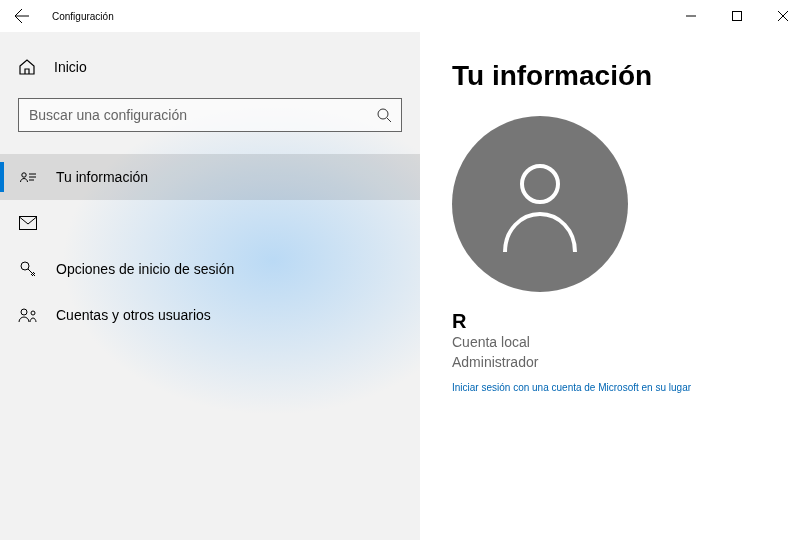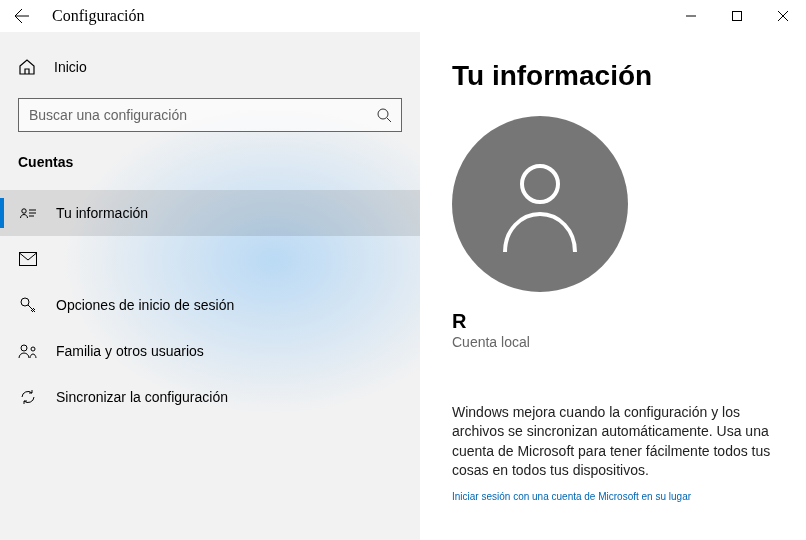--- a/index.html
+++ b/index.html
@@ -1,21 +1,21 @@
 <!DOCTYPE html>
 <html><head>
 <meta charset="utf-8">
 <style>
   * { margin: 0; padding: 0; box-sizing: border-box; font-family: "Segoe UI", sans-serif; }
   body { width: 806px; height: 540px; overflow: hidden; background: #fff; }
   .window { display: flex; flex-direction: column; width: 100%; height: 100%; }
   .titlebar { height: 32px; display: flex; align-items: center; justify-content: space-between; padding-left: 10px; }
   .titlebar-left { display: flex; align-items: center; gap: 18px; }
   .back-btn { width: 24px; height: 24px; display: flex; align-items: center; justify-content: center; cursor: pointer; }
-  .title-text { font-size: 16px; color: #000; font-family: Liberation Serif, serif; }
+  .title-text { font-size: 10px; color: #000; }
   .win-controls { display: flex; }
   .win-btn { width: 46px; height: 32px; display: flex; align-items: center; justify-content: center; cursor: pointer; }
   .content { flex: 1; display: flex; overflow: hidden; }
   .sidebar {
     width: 420px;
     padding-top: 18px;
     background:
       radial-gradient(ellipse 300px 220px at 65% 45%, rgba(180,215,245,0.9), rgba(255,255,255,0) 70%),
       linear-gradient(#f2f2f2, #f2f2f2);
     position: relative;
@@ -93,21 +93,20 @@
           <input type="text" placeholder="Buscar una configuración" style="">
           <span class="search-icon">
             <svg width="16" height="16" viewBox="0 0 16 16">
                 <circle cx="7" cy="7" r="5" stroke="#333" fill="none"></circle>
                 <path d="M11 11l4 4" stroke="#333"></path>
               </svg>
           </span>
         </div>
       </div>
 
-      <div class="category">Cuentas</div>
 
       <ul class="nav">
         <li class="active">
           <span class="ic">
             <svg width="18" height="16" viewBox="0 0 18 16">
                 <circle cx="5" cy="6" r="2.2" stroke="#000" fill="none"></circle>
                 <path d="M1.5 13c0-2 1.8-3.5 3.5-3.5S8.5 11 8.5 13" stroke="#000" fill="none"></path>
                 <path d="M10 5h7M10 8h7M10 11h5" stroke="#000"></path>
               </svg>
           </span>
@@ -132,45 +131,36 @@
         </li>
         <li>
           <span class="ic">
             <svg width="20" height="16" viewBox="0 0 20 16">
                 <circle cx="6" cy="5" r="3" stroke="#000" fill="none"></circle>
                 <path d="M1 15c0-3 2.5-5 5-5s5 2 5 5" stroke="#000" fill="none"></path>
                 <circle cx="15" cy="6" r="2" stroke="#000" fill="none"></circle>
                 <path d="M12 15c0-2 1.5-4 3-4s3 2 3 4" stroke="#000" fill="none"></path>
               </svg>
           </span>
-          <span>Familia y otros usuarios</span>
-        </li>
-        <li>
-          <span class="ic">
-            <svg width="18" height="18" viewBox="0 0 18 18">
-                <path d="M3 9a6 6 0 0 1 10-4M15 9a6 6 0 0 1-10 4" stroke="#000" fill="none"></path>
-                <path d="M13 2v3h-3M5 16v-3h3" stroke="#000" fill="none"></path>
-              </svg>
-          </span>
-          <span>Sincronizar la configuración</span>
+          <span>Cuentas y otros usuarios</span>
         </li>
       </ul>
     </div>
 
     <div class="main">
       <h1>Tu información</h1>
 
       <div class="avatar">
         <svg width="90" height="100" viewBox="0 0 90 100">
           <circle cx="45" cy="30" r="18" stroke="#fff" stroke-width="4" fill="none"></circle>
           <path d="M10 98c0-22 16-38 35-38s35 16 35 38" stroke="#fff" stroke-width="4" fill="none"></path>
         </svg>
       </div>
 
       <div class="uname">R</div>
       <div class="sub1">Cuenta local</div>
+      <div class="sub2">Administrador</div>
 
-      <div class="desc">Windows mejora cuando la configuración y los archivos se sincronizan automáticamente. Usa una cuenta de Microsoft para tener fácilmente todos tus cosas en todos tus dispositivos.</div>
       <a class="link">Iniciar sesión con una cuenta de Microsoft en su lugar</a>
     </div>
 
   </div>
 </div>
 
 </body></html>

